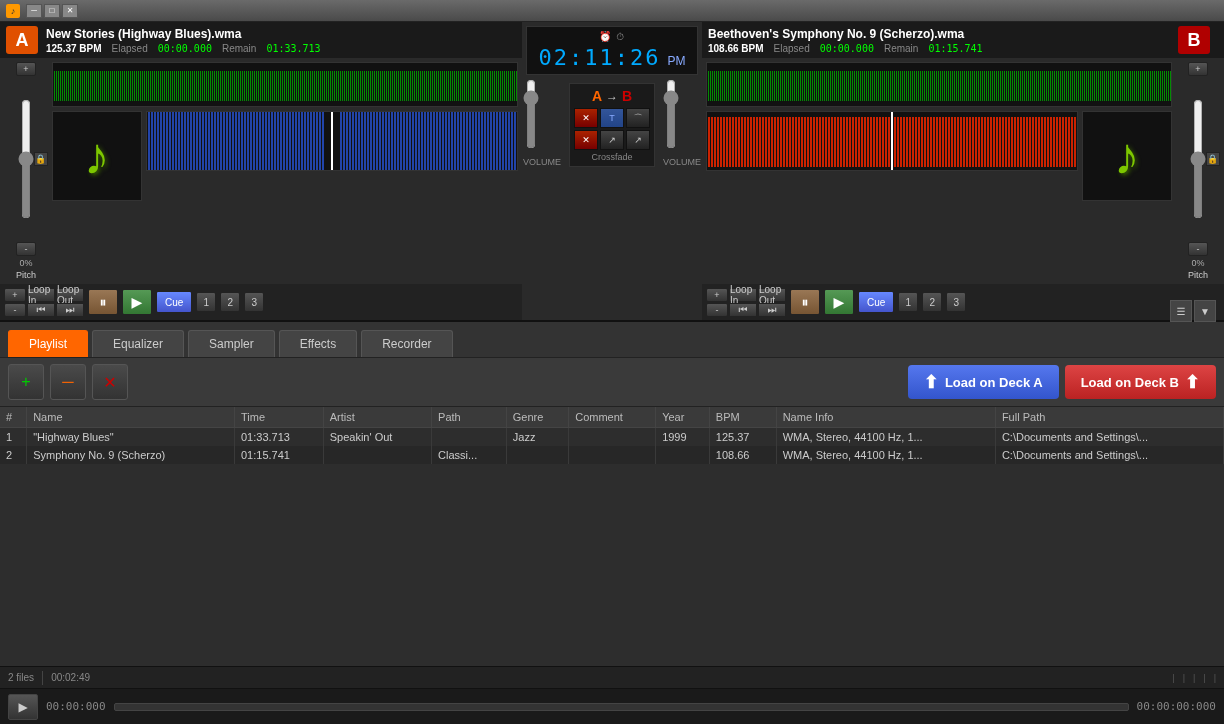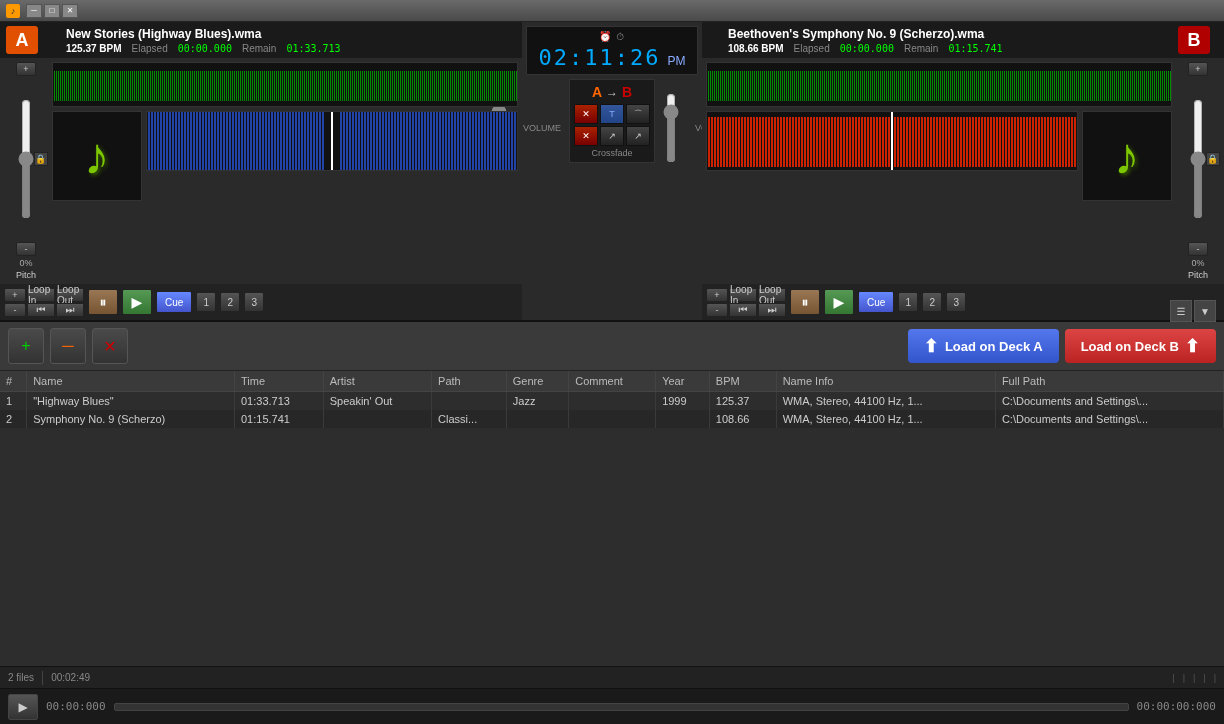--- a/index.html
+++ b/index.html
@@ -71,21 +71,21 @@
     .deck-letter {
       width: 32px; height: 28px;
       display: flex; align-items: center; justify-content: center;
       font-size: 18px; font-weight: bold; color: #fff;
       border-radius: 3px;
       margin-right: 8px;
     }
     .deck-letter-a { background: #e05000; }
     .deck-letter-b { background: #b00000; }
 
-    .deck-song-info { flex: 1; margin-left: 20px; }
+    .deck-song-info { flex: 1; }
     .deck-song-name { font-size: 12px; color: #fff; font-weight: bold; }
     .deck-bpm-row { display: flex; gap: 10px; align-items: center; font-size: 10px; color: #aaa; margin-top: 2px; }
     .deck-bpm { color: #fff; font-weight: bold; }
     .deck-time-label { color: #888; }
     .deck-time-val { color: #00ff00; font-family: monospace; }
 
     .deck-body {
       display: flex;
       flex: 1;
       background: #2a2a2a;
@@ -278,22 +278,22 @@
     .clock-icon { font-size: 10px; color: #888; }
     .clock-time {
       font-family: monospace;
       font-size: 22px;
       color: #00aaff;
       letter-spacing: 2px;
     }
     .clock-ampm { font-size: 12px; color: #88aaff; margin-left: 4px; }
     .vol-slider-group {
       display: flex;
-      align-items: center;
-      gap: 16px;
+      flex-direction: column;
+      gap: 8px;
     }
     .vol-label { font-size: 9px; color: #888; }
     .vol-slider {
       writing-mode: vertical-lr;
       direction: rtl;
       height: 70px;
       width: 16px;
       accent-color: #888;
     }
 
@@ -676,20 +676,27 @@
         <div class="num-btn">3</div>
       </div>
     </div>
 
     <div style="position:absolute; right:8px; top:300px; display:flex; gap:2px;">
       <div class="lv-btn">☰</div>
       <div class="lv-btn">▼</div>
     </div>
   </div>
 
+  <div class="tabs-area">
+    <div class="tab tab-active">Playlist</div>
+    <div class="tab">Equalizer</div>
+    <div class="tab">Sampler</div>
+    <div class="tab">Effects</div>
+    <div class="tab">Recorder</div>
+  </div>
 
   <div class="toolbar">
     <div class="toolbar-btn toolbar-btn-green" title="Add file">
       <span>+</span>
     </div>
     <div class="toolbar-btn toolbar-btn-orange" title="Remove file">
       <span>─</span>
     </div>
     <div class="toolbar-btn toolbar-btn-red" title="Delete file">
       <span>✕</span>

